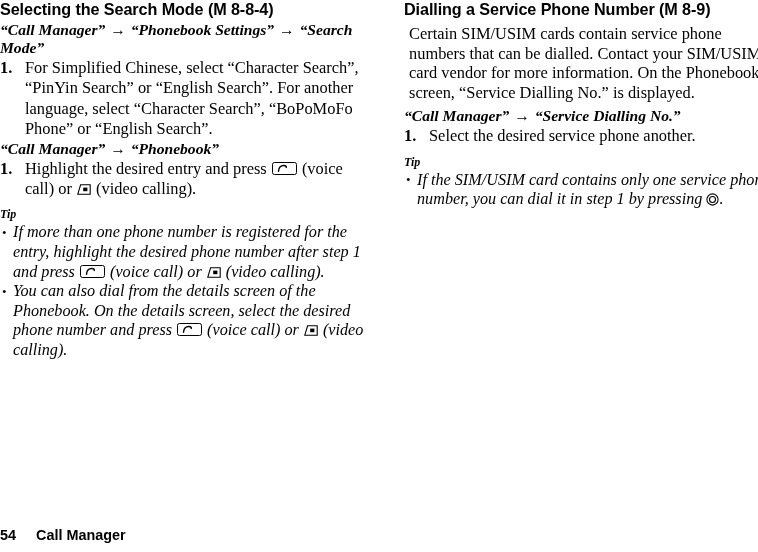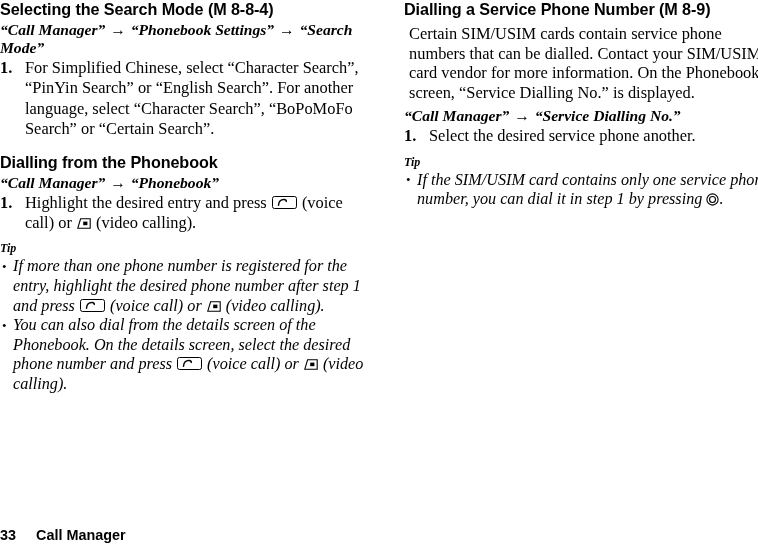--- a/index.html
+++ b/index.html
@@ -179,24 +179,23 @@
     <p class="breadcrumb">
       <span>“Call Manager”</span>
       <span class="arrow">→</span>
       <span>“Phonebook Settings”</span>
       <span class="arrow">→</span>
       <span>“Search Mode”</span>
     </p>
 
     <div class="step">
       <span class="step-num">1.</span>
-      <span class="step-text">For Simplified Chinese, select “Character Search”, “PinYin Search” or “English Search”. For another language, select “Character Search”, “BoPoMoFo Search” or “Certain Search”.</span>
+      <span class="step-text">For Simplified Chinese, select “Character Search”, “PinYin Search” or “English Search”. For another language, select “Character Search”, “BoPoMoFo Phone” or “English Search”.</span>
     </div>
 
-    <h1 class="section-title spaced-top">Dialling from the Phonebook</h1>
 
     <p class="breadcrumb">
       <span>“Call Manager”</span>
       <span class="arrow">→</span>
       <span>“Phonebook”</span>
     </p>
 
     <div class="step">
       <span class="step-num">1.</span>
       <span class="step-text"><span>Highlight the desired entry and press </span><span class="key key-voice"><svg width="15" height="9" viewBox="0 0 15 9">
@@ -248,17 +247,17 @@
     <ul class="tip-list">
       <li><span>If the SIM/USIM card contains only one service phone number, you can dial it in step 1 by pressing </span><span class="key key-center"><svg width="13" height="13" viewBox="0 0 13 13">
               <circle cx="6.5" cy="6.5" r="5.6" fill="none" stroke="#000" stroke-width="1.1"></circle>
               <circle cx="6.5" cy="6.5" r="3.0" fill="none" stroke="#000" stroke-width="1.1"></circle>
             </svg></span><span>.</span></li>
     </ul>
 
   </div>
 
   <div class="footer">
-    <span class="page-num">33</span>
+    <span class="page-num">54</span>
     <span>Call Manager</span>
   </div>
 
 </div>
 
 </body></html>

